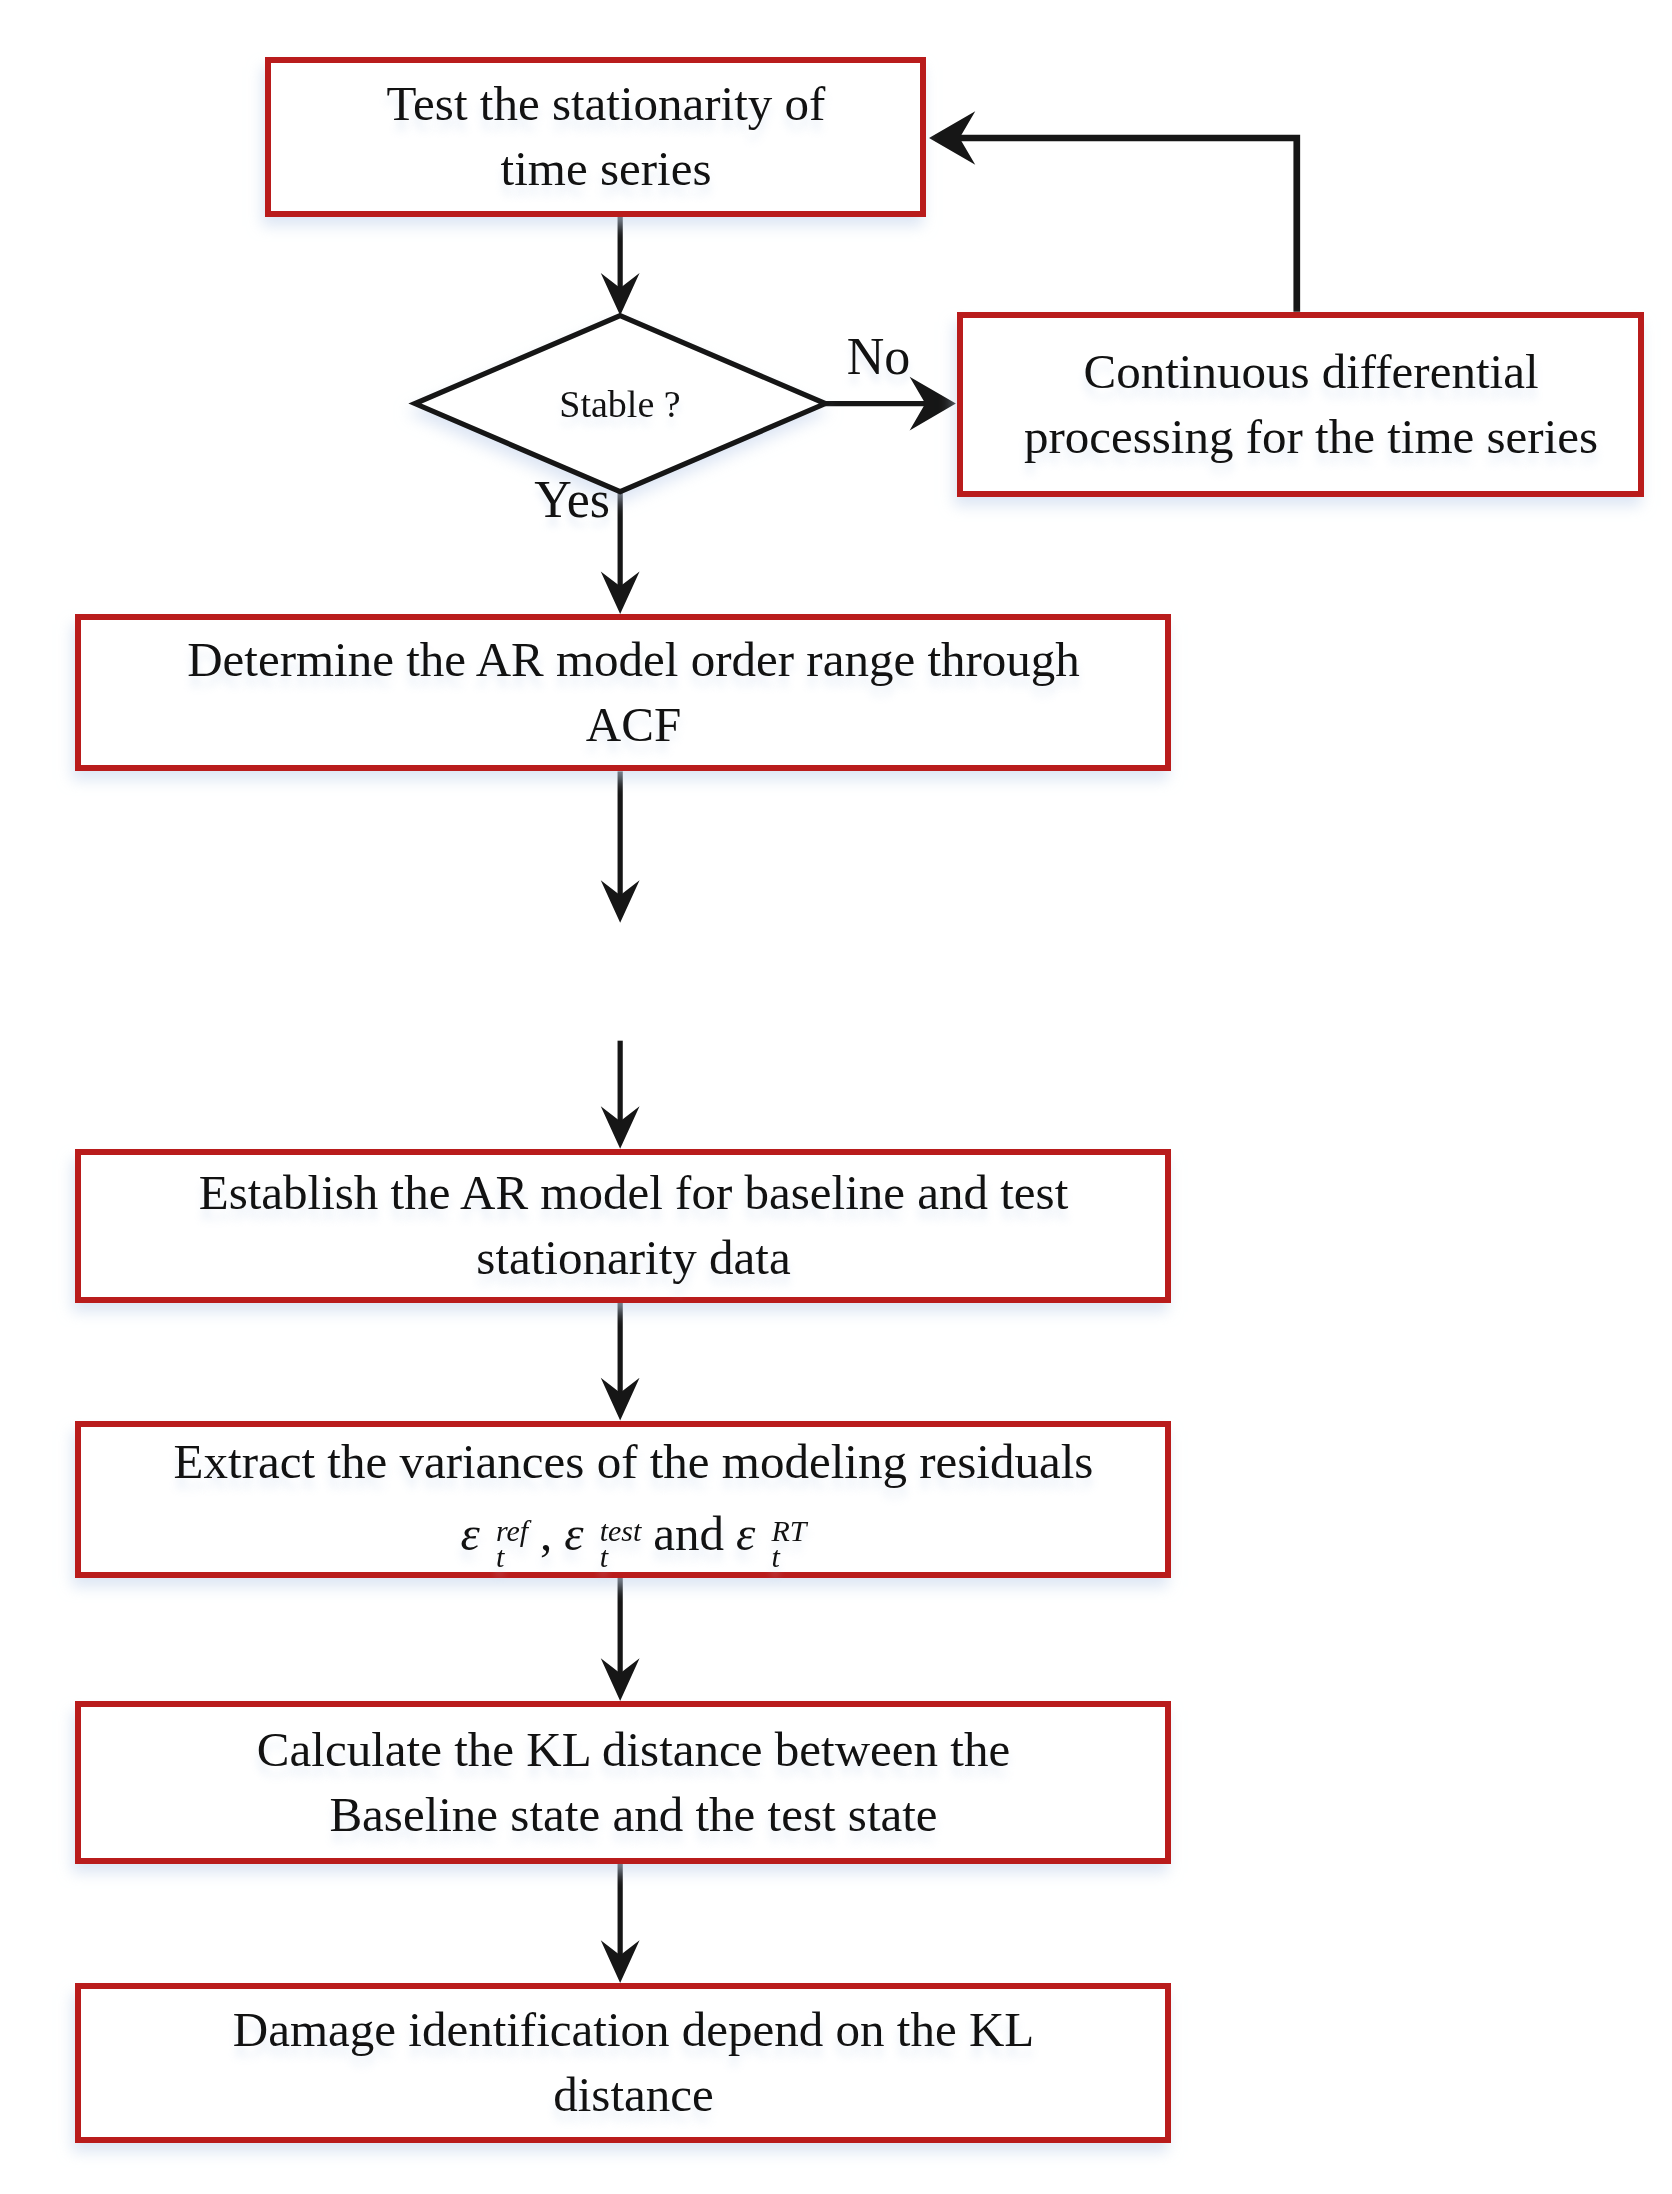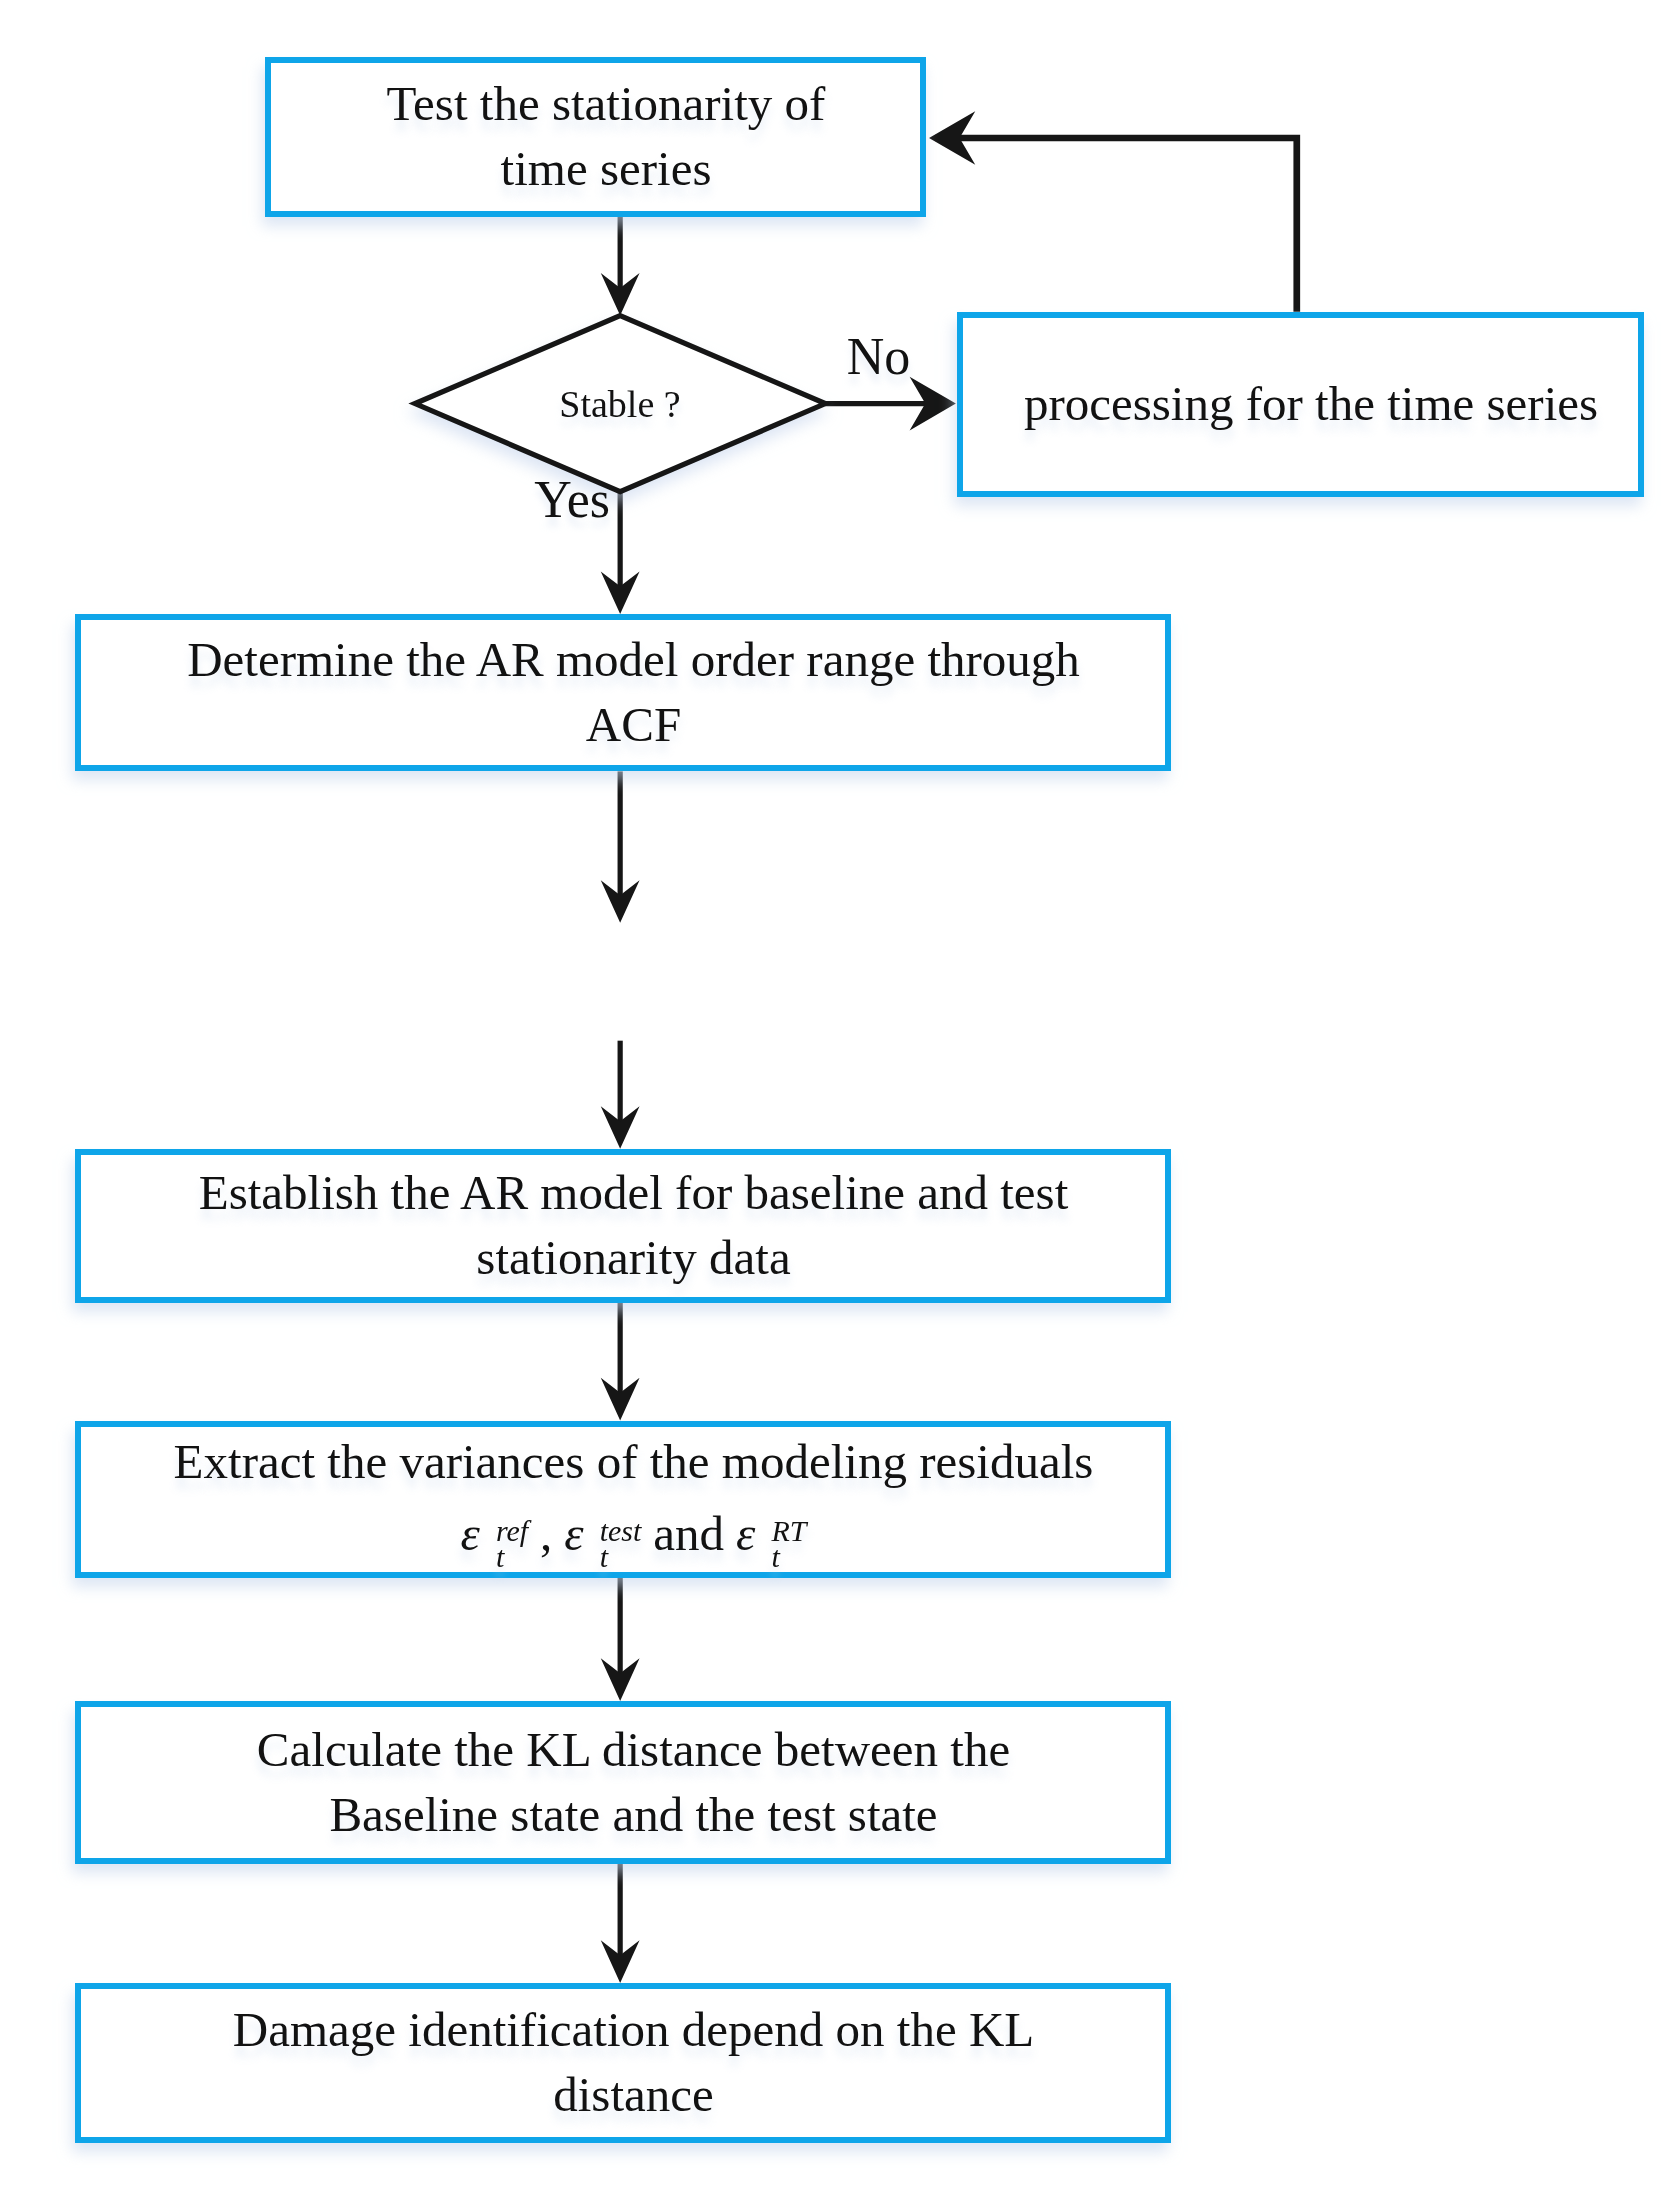--- a/index.html
+++ b/index.html
@@ -22,21 +22,21 @@
     top: 0;
     width: 1673px;
     height: 2194px;
     z-index: 1;
   }
   .node {
     position: absolute;
     z-index: 2;
     box-sizing: border-box;
     background: #ffffff;
-    border: 6px solid #0ea5e9;
+    border: 6px solid #b91c1c;
     display: flex;
     align-items: center;
     justify-content: center;
     text-align: center;
     font-size: 49px;
     line-height: 1.32;
     box-shadow: -3px 10.4px 13.4px rgba(199, 213, 236, 0.6);
     padding-left: 21px;
   }
   .node .txt {
@@ -136,20 +136,21 @@
 
   <div class="edge-label" style="left:789px; top:321px; width:179px; text-align:center;">
     <span>No</span>
   </div>
   <div class="edge-label" style="left:418px; top:464px; width:192px; text-align:right;">
     <span>Yes</span>
   </div>
 
   <div class="node" style="left:957px; top:312px; width:687px; height:185px;">
     <div class="txt">
+      <span class="ln">Continuous differential</span>
       <span class="ln">processing for the time series</span>
     </div>
   </div>
 
   <div class="node" style="left:75px; top:614px; width:1096px; height:157px;">
     <div class="txt">
       <span class="ln">Determine the AR model order range through</span>
       <span class="ln">ACF</span>
     </div>
   </div>

